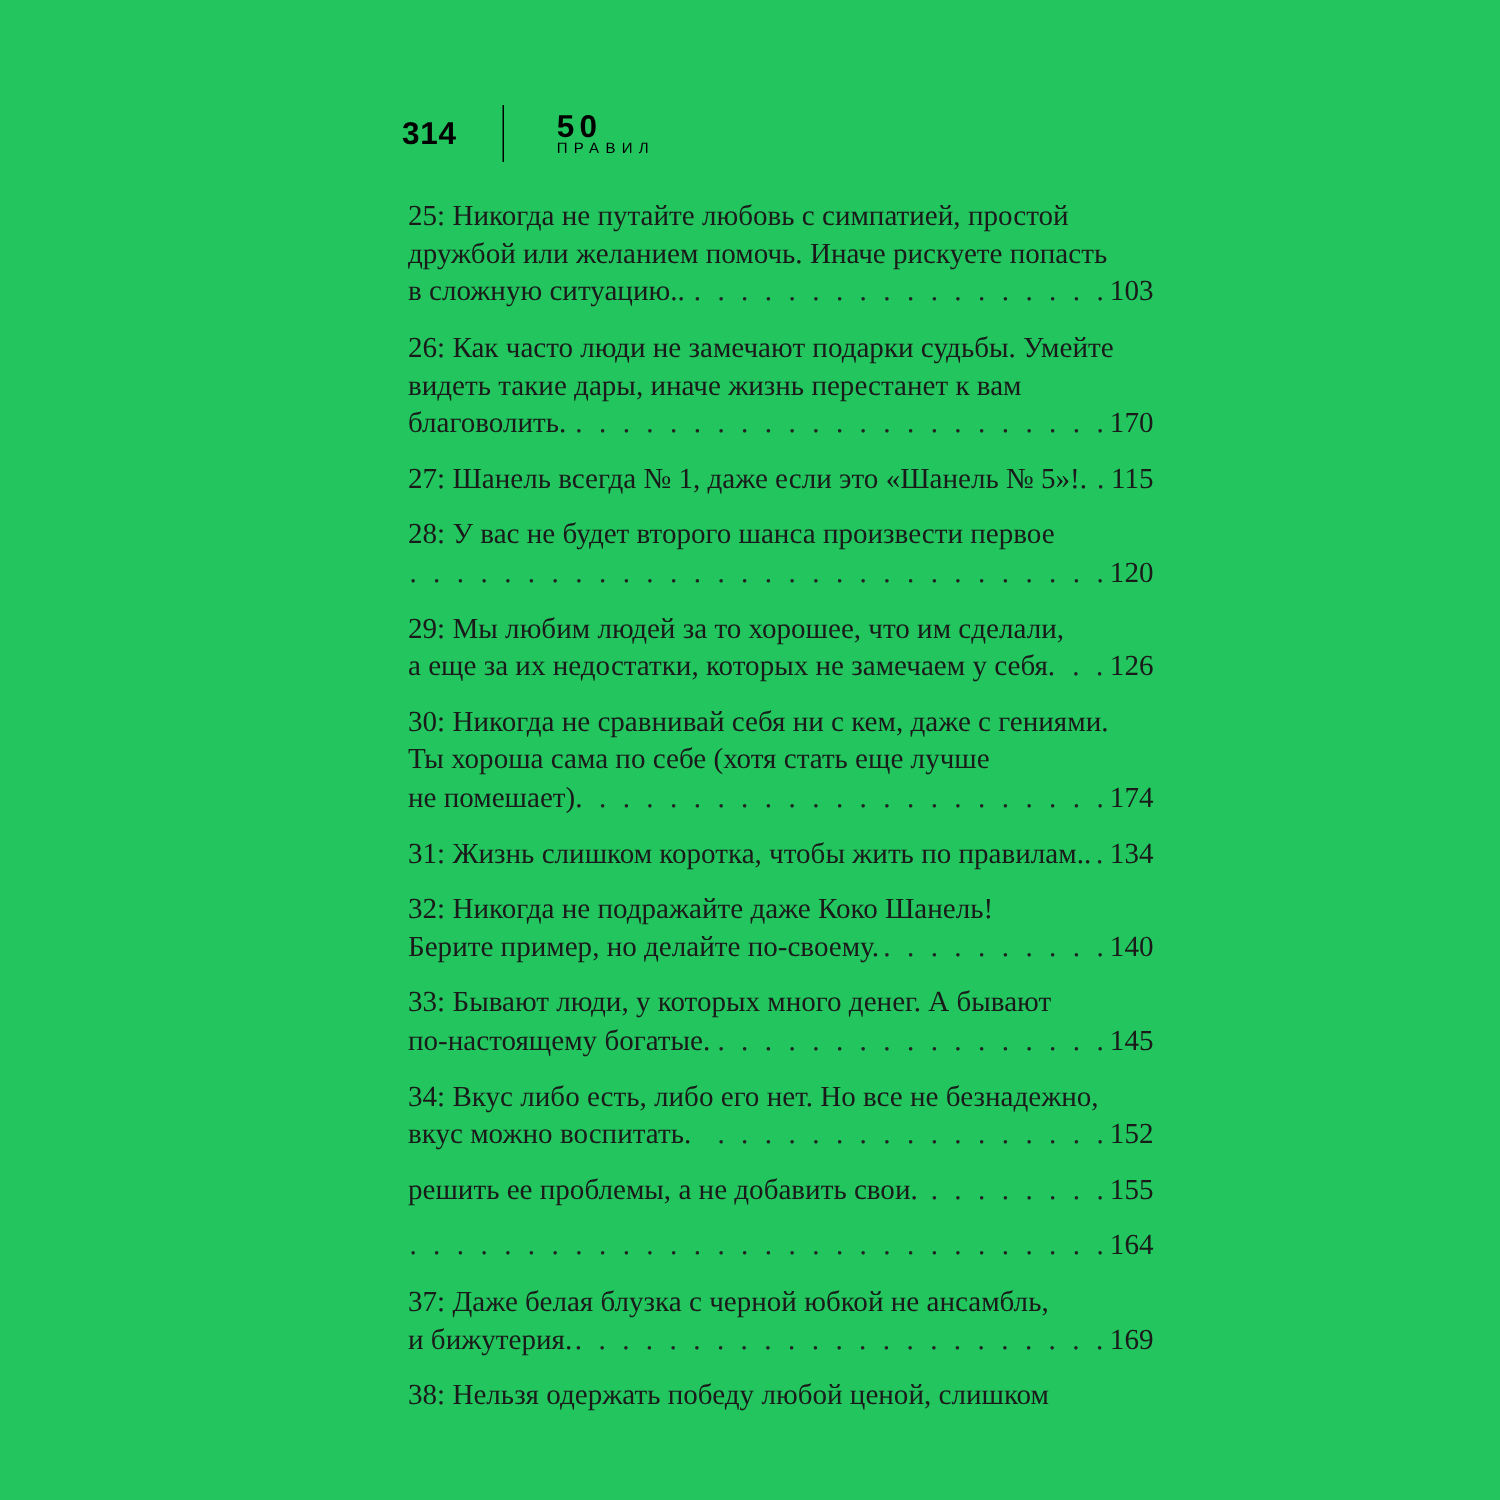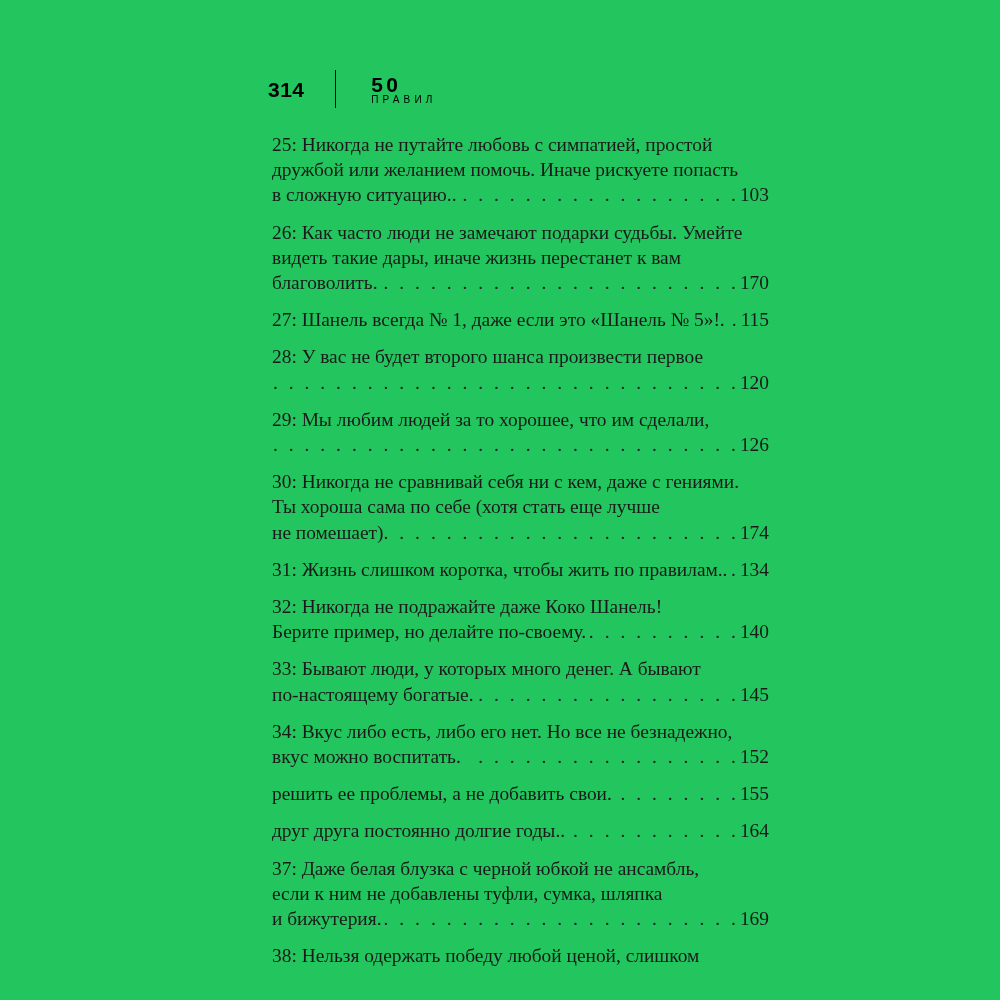--- a/index.html
+++ b/index.html
@@ -153,20 +153,21 @@
       <div class="toc-entry">
         <div class="toc-line">28: У вас не будет второго шанса произвести первое</div>
         <div class="toc-lastline">
           <span class="ll-dots">. . . . . . . . . . . . . . . . . . . . . . . . . . . . . . . . . . . . . . . . . . . . . . . . . . . . . . . . . . . . . . . . . . . . . . . . . . . . . . . . . . . . . . . . . . . . . . . . . . . . . . . . . . . . . . . . . . . . . . . . . . . . . . . . . . . . . . . . . . . . . . . . . . . . . . . . . . . . . . . </span>
           <span class="ll-page">120</span>
         </div>
       </div>
       <div class="toc-entry">
         <div class="toc-line">29: Мы любим людей за то хорошее, что им сделали,</div>
         <div class="toc-lastline">
+          <span class="ll-text">а еще за их недостатки, которых не замечаем у себя.</span>
           <span class="ll-dots">. . . . . . . . . . . . . . . . . . . . . . . . . . . . . . . . . . . . . . . . . . . . . . . . . . . . . . . . . . . . . . . . . . . . . . . . . . . . . . . . . . . . . . . . . . . . . . . . . . . . . . . . . . . . . . . . . . . . . . . . . . . . . . . . . . . . . . . . . . . . . . . . . . . . . . . . . . . . . . . </span>
           <span class="ll-page">126</span>
         </div>
       </div>
       <div class="toc-entry">
         <div class="toc-line">30: Никогда не сравнивай себя ни с кем, даже с гениями.</div>
         <div class="toc-line">Ты хороша сама по себе (хотя стать еще лучше</div>
         <div class="toc-lastline">
           <span class="ll-text">не помешает). </span>
           <span class="ll-dots">. . . . . . . . . . . . . . . . . . . . . . . . . . . . . . . . . . . . . . . . . . . . . . . . . . . . . . . . . . . . . . . . . . . . . . . . . . . . . . . . . . . . . . . . . . . . . . . . . . . . . . . . . . . . . . . . . . . . . . . . . . . . . . . . . . . . . . . . . . . . . . . . . . . . . . . . . . . . . . . </span>
@@ -206,28 +207,26 @@
       </div>
       <div class="toc-entry">
         <div class="toc-lastline">
           <span class="ll-text">решить ее проблемы, а не добавить свои. </span>
           <span class="ll-dots">. . . . . . . . . . . . . . . . . . . . . . . . . . . . . . . . . . . . . . . . . . . . . . . . . . . . . . . . . . . . . . . . . . . . . . . . . . . . . . . . . . . . . . . . . . . . . . . . . . . . . . . . . . . . . . . . . . . . . . . . . . . . . . . . . . . . . . . . . . . . . . . . . . . . . . . . . . . . . . . </span>
           <span class="ll-page">155</span>
         </div>
       </div>
       <div class="toc-entry">
         <div class="toc-lastline">
-          <span class="ll-text">друг друга постоянно долгие годы..</span>
           <span class="ll-dots">. . . . . . . . . . . . . . . . . . . . . . . . . . . . . . . . . . . . . . . . . . . . . . . . . . . . . . . . . . . . . . . . . . . . . . . . . . . . . . . . . . . . . . . . . . . . . . . . . . . . . . . . . . . . . . . . . . . . . . . . . . . . . . . . . . . . . . . . . . . . . . . . . . . . . . . . . . . . . . . </span>
           <span class="ll-page">164</span>
         </div>
       </div>
       <div class="toc-entry">
         <div class="toc-line">37: Даже белая блузка с черной юбкой не ансамбль,</div>
-        <div class="toc-line">если к ним не добавлены туфли, сумка, шляпка</div>
         <div class="toc-lastline">
           <span class="ll-text">и бижутерия.</span>
           <span class="ll-dots">. . . . . . . . . . . . . . . . . . . . . . . . . . . . . . . . . . . . . . . . . . . . . . . . . . . . . . . . . . . . . . . . . . . . . . . . . . . . . . . . . . . . . . . . . . . . . . . . . . . . . . . . . . . . . . . . . . . . . . . . . . . . . . . . . . . . . . . . . . . . . . . . . . . . . . . . . . . . . . . </span>
           <span class="ll-page">169</span>
         </div>
       </div>
       <div class="toc-entry">
         <div class="toc-line">38: Нельзя одержать победу любой ценой, слишком</div>
       </div>
     </div>

